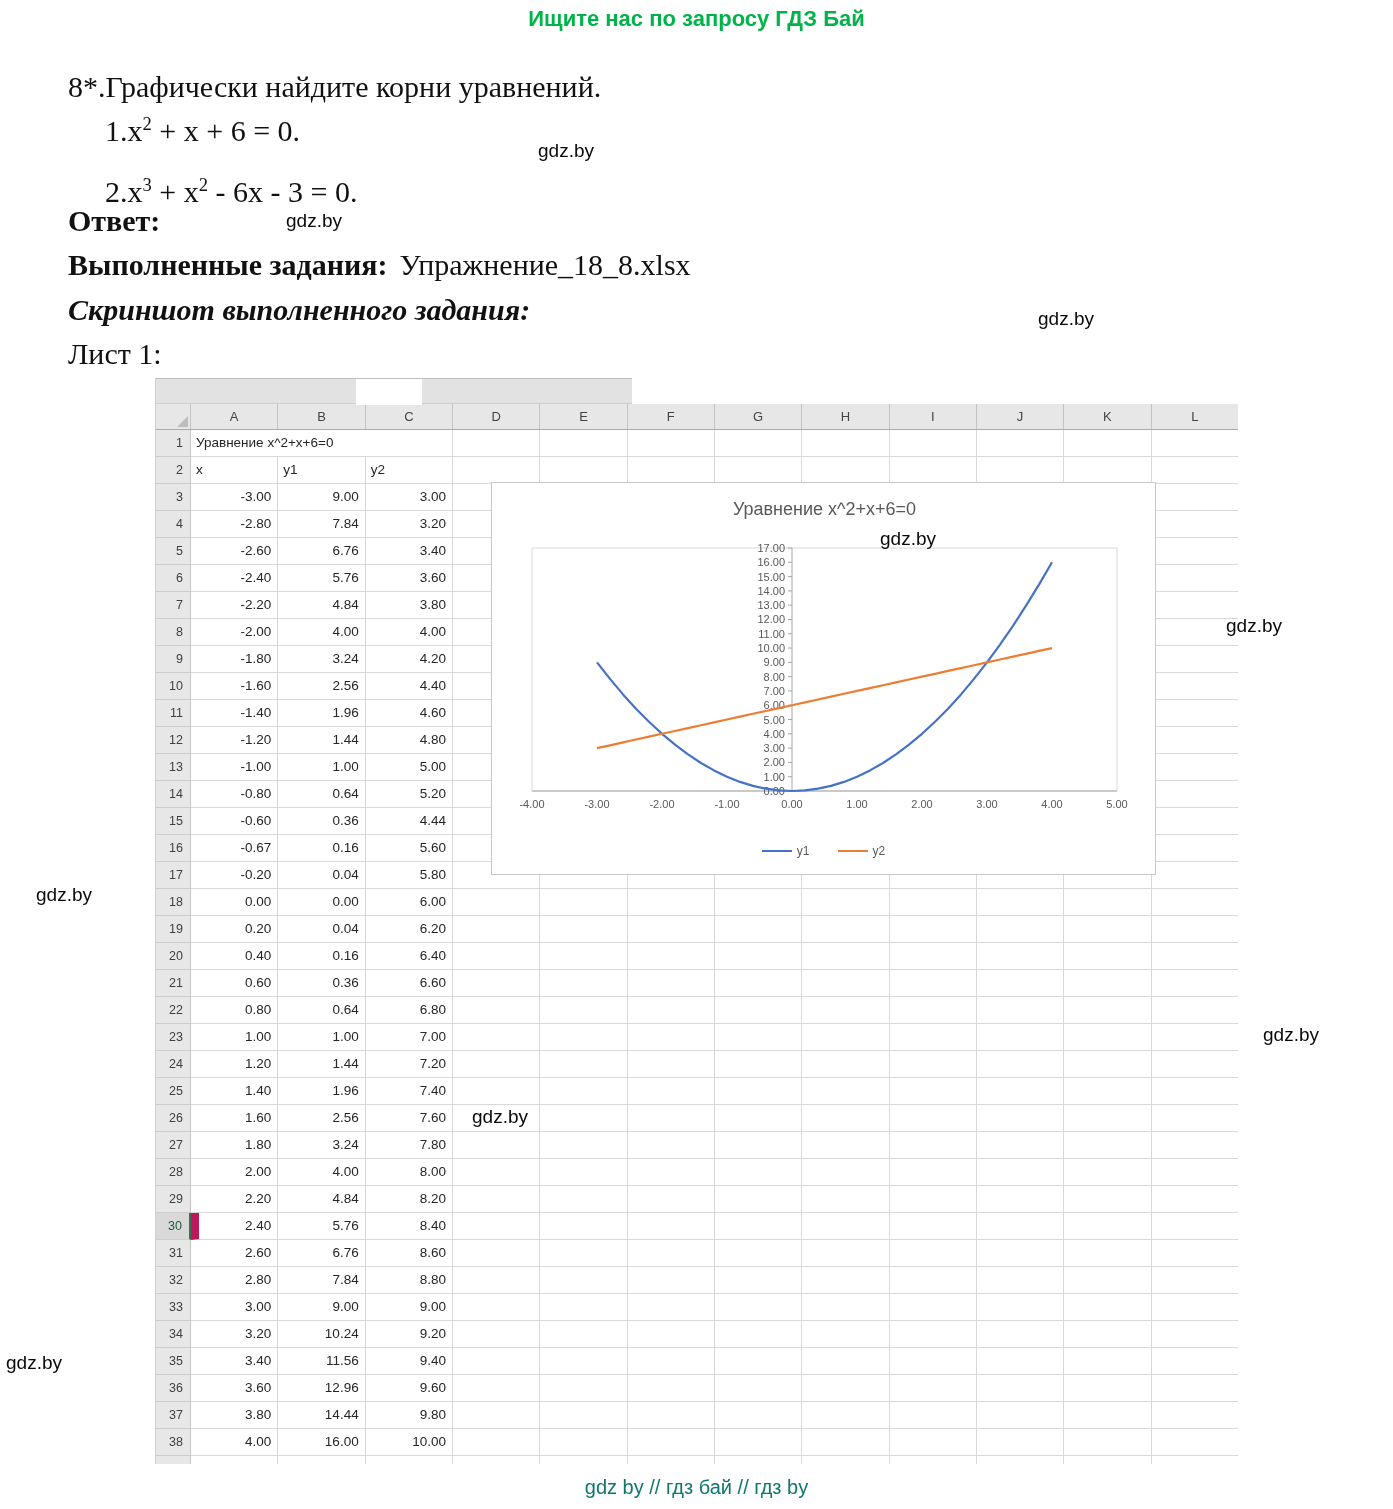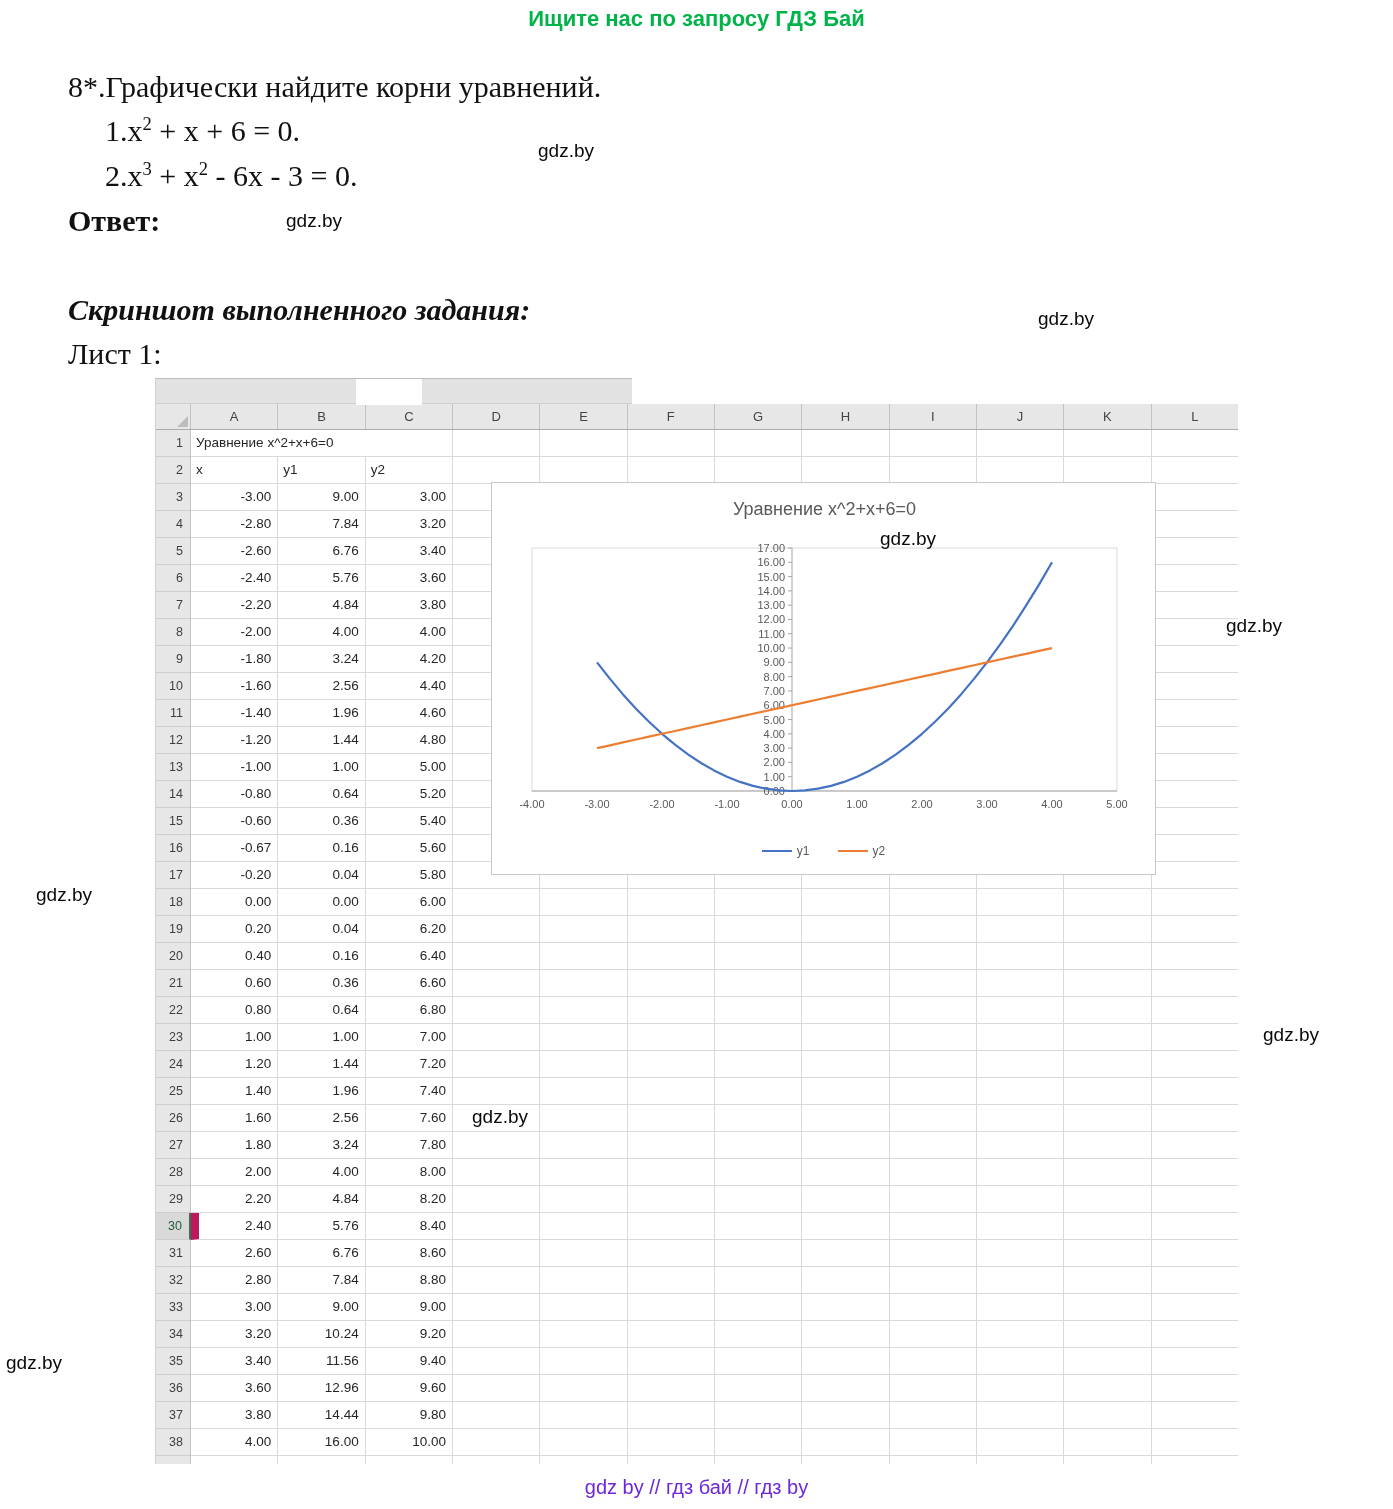--- a/index.html
+++ b/index.html
@@ -67,24 +67,25 @@
 <body>
 
 <div class="page">
 
   <div class="banner" style="color: rgb(0, 180, 74);">Ищите нас по запросу ГДЗ Бай</div>
 
   <div class="doc-line" style="top:70px; left:68px;">8*.Графически найдите корни уравнений.</div>
 
   <div class="doc-line" style="top:113px; left:105px;"><span>1.x</span><sup>2</sup><span> + x + 6 = 0.</span></div>
 
-  <div class="doc-line" style="top:158px; left:105px;text-align:center;"><span>2.x</span><sup>3</sup><span> + x</span><sup>2</sup><span> - 6x - 3 = 0.</span></div>
+  <div class="doc-line" style="top:174px; left:105px;text-align:center;"><span>2.x</span><sup>3</sup><span> + x</span><sup>2</sup><span> - 6x - 3 = 0.</span></div>
 
   <div class="doc-line b" style="top:204px; left:68px;">Ответ:</div>
 
+  <div class="doc-line" style="top:248px; left:68px;"><span class="b">Выполненные задания:</span><span class="filename">Упражнение_18_8.xlsx</span></div>
 
   <div class="doc-line bi" style="top:293px; left:68px;">Скриншот выполненного задания:</div>
 
   <div class="doc-line" style="top:337px; left:68px;">Лист 1:</div>
 
   <div class="sheet">
     <div class="topstrip">
       <div class="tab-notch"></div>
     </div>
 
@@ -310,21 +311,21 @@
           <div class="cell"></div>
           <div class="cell"></div>
           <div class="cell"></div>
           <div class="cell"></div>
           <div class="cell"></div>
         </div>
         <div class="row">
           <div class="row-h">15</div>
           <div class="cell num">-0.60</div>
           <div class="cell num">0.36</div>
-          <div class="cell num">5.40</div>
+          <div class="cell num">4.44</div>
           <div class="cell"></div>
           <div class="cell"></div>
           <div class="cell"></div>
           <div class="cell"></div>
           <div class="cell"></div>
           <div class="cell"></div>
           <div class="cell"></div>
           <div class="cell"></div>
           <div class="cell"></div>
         </div>
@@ -763,14 +764,14 @@
       <span class="wm" style="left: 286px; top: 210px;">gdz.by</span>
       <span class="wm" style="left: 1038px; top: 308px;">gdz.by</span>
       <span class="wm" style="left: 880px; top: 528px;">gdz.by</span>
       <span class="wm" style="left: 1226px; top: 615px;">gdz.by</span>
       <span class="wm" style="left: 36px; top: 884px;">gdz.by</span>
       <span class="wm" style="left: 1263px; top: 1024px;">gdz.by</span>
       <span class="wm" style="left: 472px; top: 1106px;">gdz.by</span>
       <span class="wm" style="left: 6px; top: 1352px;">gdz.by</span>
     </div>
 
-  <div class="footer" style="color: #6d28d9;">gdz by  //  гдз бай  //  гдз by</div>
+  <div class="footer" style="color: #0f766e;">gdz by  //  гдз бай  //  гдз by</div>
 </div>
 
 </body></html>

